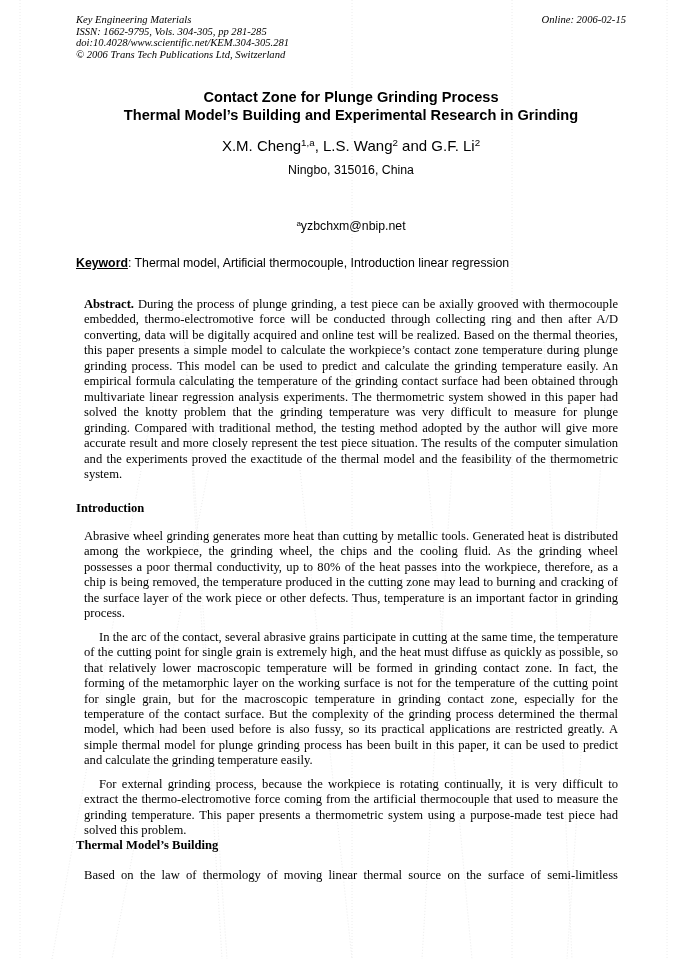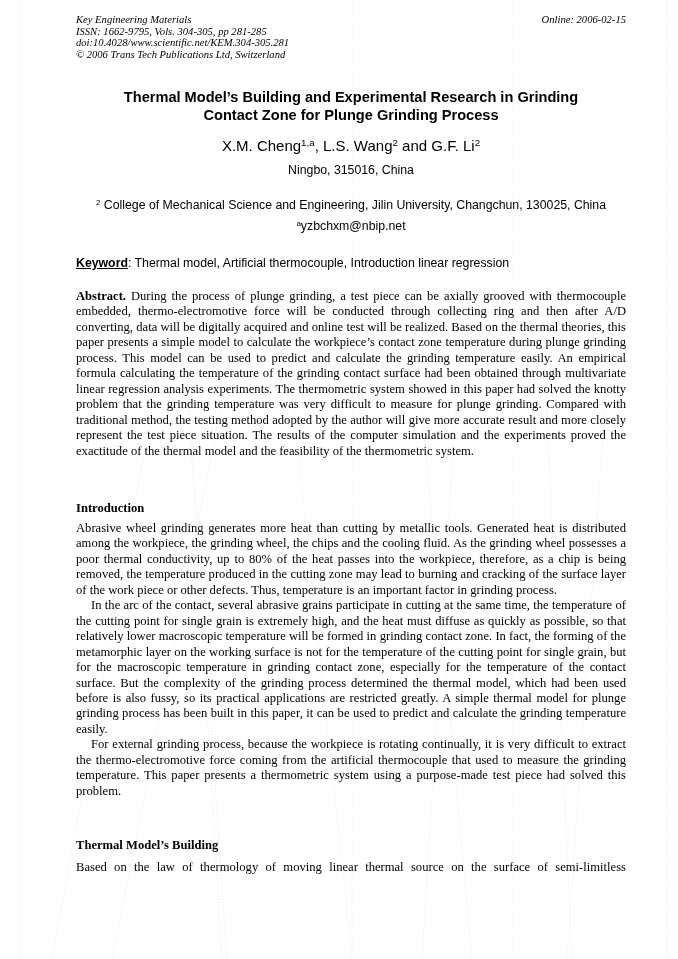--- a/index.html
+++ b/index.html
@@ -11,21 +11,21 @@
   .title { position: absolute; left: 64px; width: 550px; top: 88px; text-align: center; font-family: "Liberation Sans", sans-serif; font-weight: bold; font-size: 14.6px; line-height: 18px; }
   .authors { position: absolute; left: 64px; width: 550px; top: 136px; text-align: center; font-family: "Liberation Sans", sans-serif; font-size: 15px; line-height: 20px; }
   .authors sup, .aff sup { font-size: 65%; vertical-align: 0.55em; line-height: 0; }
   .aff { position: absolute; left: 64px; width: 550px; text-align: center; font-family: "Liberation Sans", sans-serif; font-size: 12.3px; line-height: 15px; }
   .aff1 { top: 163px; }
   .aff2 { top: 198px; }
   .aff3 { top: 219px; }
   .keyword { position: absolute; left: 64px; top: 256px; width: 560px; font-family: "Liberation Sans", sans-serif; font-size: 12.3px; line-height: 15px; }
   .keyword .kw-label { font-weight: bold; text-decoration: underline; }
   .body-text { position: absolute; left: 64px; width: 550px; font-family: "Liberation Serif", serif; font-size: 12.6px; line-height: 15.45px; text-align: justify; }
-  .body-text p { margin: 0; }
+  .body-text p { margin: 8px; }
   .indent { text-indent: 15px; }
   .abstract { top: 289px; }
   .abstract .abs-label { font-weight: bold; }
   .heading { position: absolute; left: 64px; font-family: "Liberation Serif", serif; font-weight: bold; font-size: 12.6px; line-height: 15px; }
   .h-intro { top: 501px; }
   .intro { top: 521px; }
   .h-model { top: 838px; }
   .model-text { top: 860px; }
 </style>
 </head>
@@ -53,30 +53,29 @@
 
   <div class="hdr-left">
     <div>Key Engineering Materials</div>
     <div>ISSN: 1662-9795, Vols. 304-305, pp 281-285</div>
     <div>doi:10.4028/www.scientific.net/KEM.304-305.281</div>
     <div>© 2006 Trans Tech Publications Ltd, Switzerland</div>
   </div>
   <div class="hdr-right">Online: 2006-02-15</div>
 
   <div class="title">
+    <div>Contact Zone for Plunge Grinding Process</div>
     <div>Thermal Model’s Building and Experimental Research in Grinding</div>
-    <div>Contact Zone for Plunge Grinding Process</div>
   </div>
 
   <div class="authors"><span>X.M. Cheng</span><sup>1,a</sup><span>, </span><span>L.S. Wang</span><sup>2</sup><span> and </span><span>G.F. Li</span><sup>2</sup></div>
 
   <div class="aff aff1">
     <div>Ningbo, 315016, China</div>
   </div>
-  <div class="aff aff2"><sup>2</sup><span> College of Mechanical Science and Engineering, Jilin University, Changchun, 130025, China</span></div>
   <div class="aff aff3"><sup>a</sup><span>yzbchxm@nbip.net</span></div>
 
   <div class="keyword"><span class="kw-label">Keyword</span><span>: Thermal model, Artificial thermocouple, Introduction linear regression</span></div>
 
   <div class="body-text abstract">
     <p><span class="abs-label">Abstract.</span><span> During the process of plunge grinding, a test piece can be axially grooved with thermocouple embedded, thermo-electromotive force will be conducted through collecting ring and then after A/D converting, data will be digitally acquired and online test will be realized. Based on the thermal theories, this paper presents a simple model to calculate the workpiece’s contact zone temperature during plunge grinding process. This model can be used to predict and calculate the grinding temperature easily. An empirical formula calculating the temperature of the grinding contact surface had been obtained through multivariate linear regression analysis experiments. The thermometric system showed in this paper had solved the knotty problem that the grinding temperature was very difficult to measure for plunge grinding. Compared with traditional method, the testing method adopted by the author will give more accurate result and more closely represent the test piece situation. The results of the computer simulation and the experiments proved the exactitude of the thermal model and the feasibility of the thermometric system.</span></p>
   </div>
 
   <div class="heading h-intro">Introduction</div>
   <div class="body-text intro">

